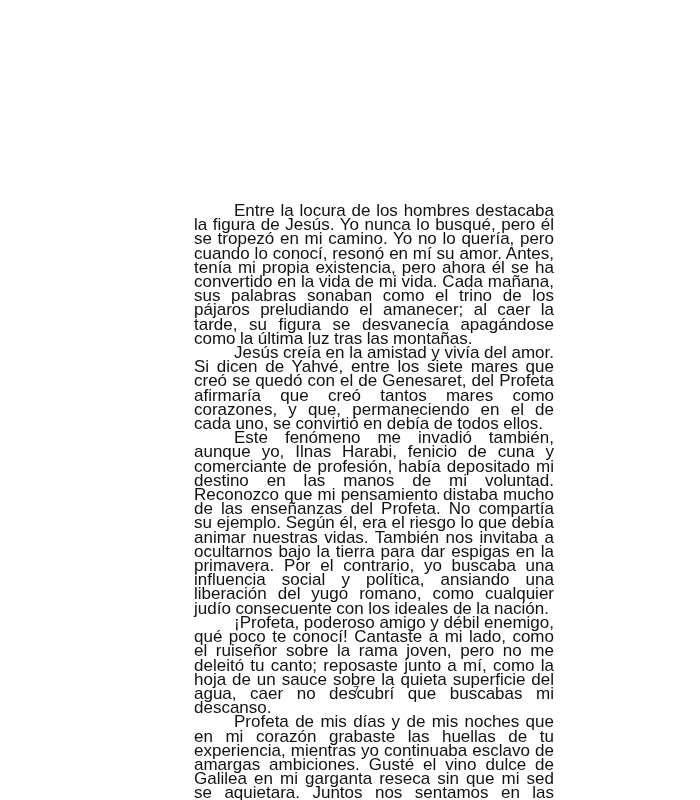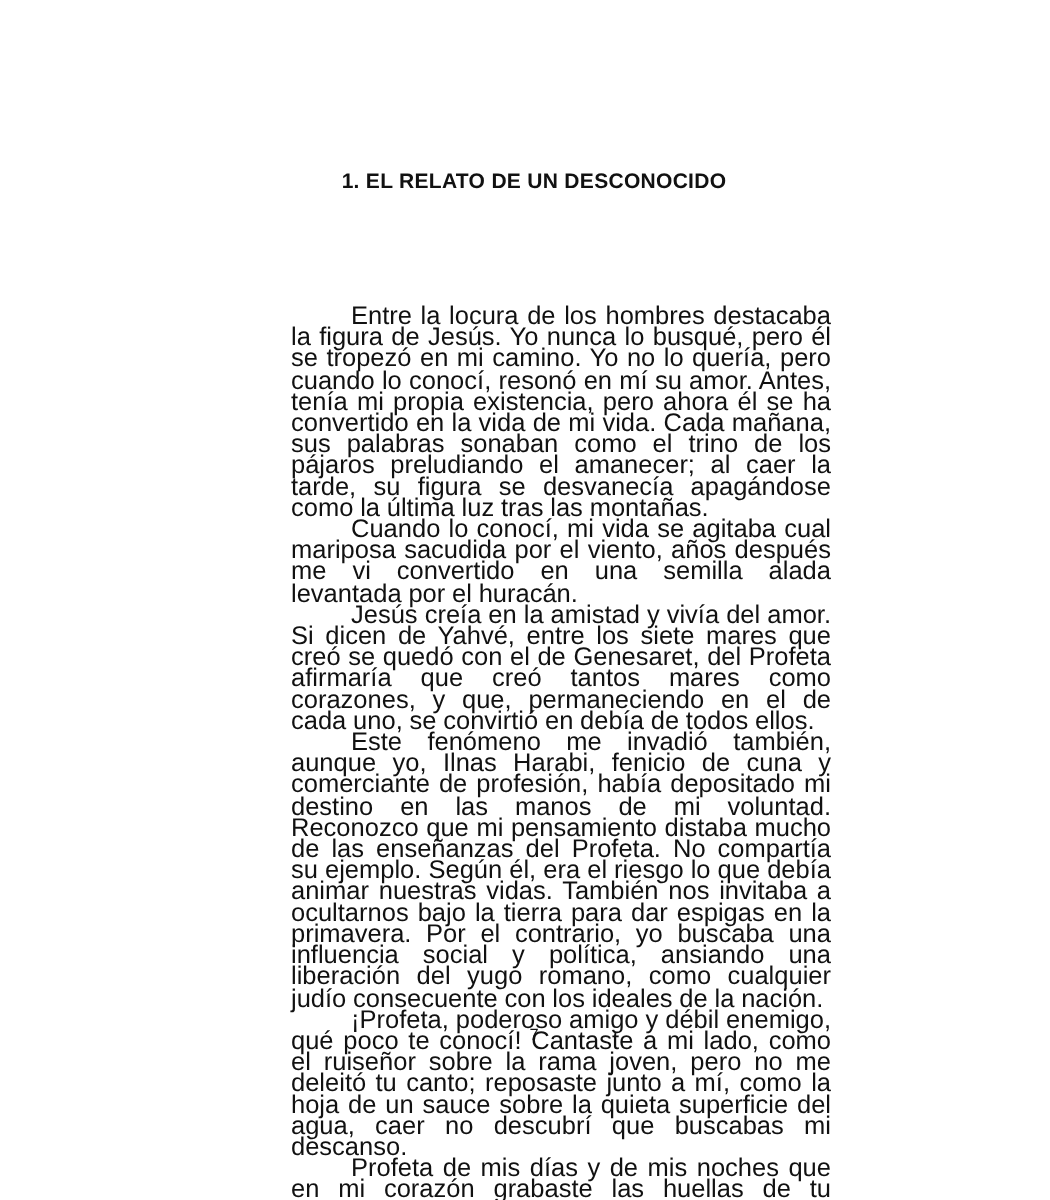--- a/index.html
+++ b/index.html
@@ -53,25 +53,23 @@
       text-align: center;
       font-size: 11px;
       color: #111111;
     }
   </style>
 </head>
 <body>
 
 <div class="book-page">
 
-  <h1 class="chapter-title">1. EL RELATO DE UN DESCONOCIDO</h1>
 
   <div class="body-text">
     <p>Entre la locura de los hombres destacaba la figura de Jesús. Yo nunca lo busqué, pero él se tropezó en mi camino. Yo no lo quería, pero cuando lo conocí, resonó en mí su amor. Antes, tenía mi propia existencia, pero ahora él se ha convertido en la vida de mi vida. Cada mañana, sus palabras sonaban como el trino de los pájaros preludiando el amanecer; al caer la tarde, su figura se desvanecía apagándose como la última luz tras las montañas.</p>
-    <p>Cuando lo conocí, mi vida se agitaba cual mariposa sacudida por el viento, años después me vi convertido en una semilla alada levantada por el huracán.</p>
     <p>Jesús creía en la amistad y vivía del amor. Si dicen de Yahvé, entre los siete mares que creó se quedó con el de Genesaret, del Profeta afirmaría que creó tantos mares como corazones, y que, permaneciendo en el de cada uno, se convirtió en debía de todos ellos.</p>
     <p>Este fenómeno me invadió también, aunque yo, Ilnas Harabi, fenicio de cuna y comerciante de profesión, había depositado mi destino en las manos de mi voluntad. Reconozco que mi pensamiento distaba mucho de las enseñanzas del Profeta. No compartía su ejemplo. Según él, era el riesgo lo que debía animar nuestras vidas. También nos invitaba a ocultarnos bajo la tierra para dar espigas en la primavera. Por el contrario, yo buscaba una influencia social y política, ansiando una liberación del yugo romano, como cualquier judío consecuente con los ideales de la nación.</p>
     <p>¡Profeta, poderoso amigo y débil enemigo, qué poco te conocí! Cantaste a mi lado, como el ruiseñor sobre la rama joven, pero no me deleitó tu canto; reposaste junto a mí, como la hoja de un sauce sobre la quieta superficie del agua, caer no descubrí que buscabas mi descanso.</p>
     <p>Profeta de mis días y de mis noches que en mi corazón grabaste las huellas de tu experiencia, mientras yo continuaba esclavo de amargas ambiciones. Gusté el vino dulce de Galilea en mi garganta reseca sin que mi sed se aquietara. Juntos nos sentamos en las riberas del mar de Tiberíades, pero mi horizonte lo enturbiaba la desesperación. Fui tu huésped, prisionero de tu amor, hermano de uno de los mayores profetas de todo Israel.</p>
   </div>
 
   <div class="page-number">7</div>
 
 </div>
 

